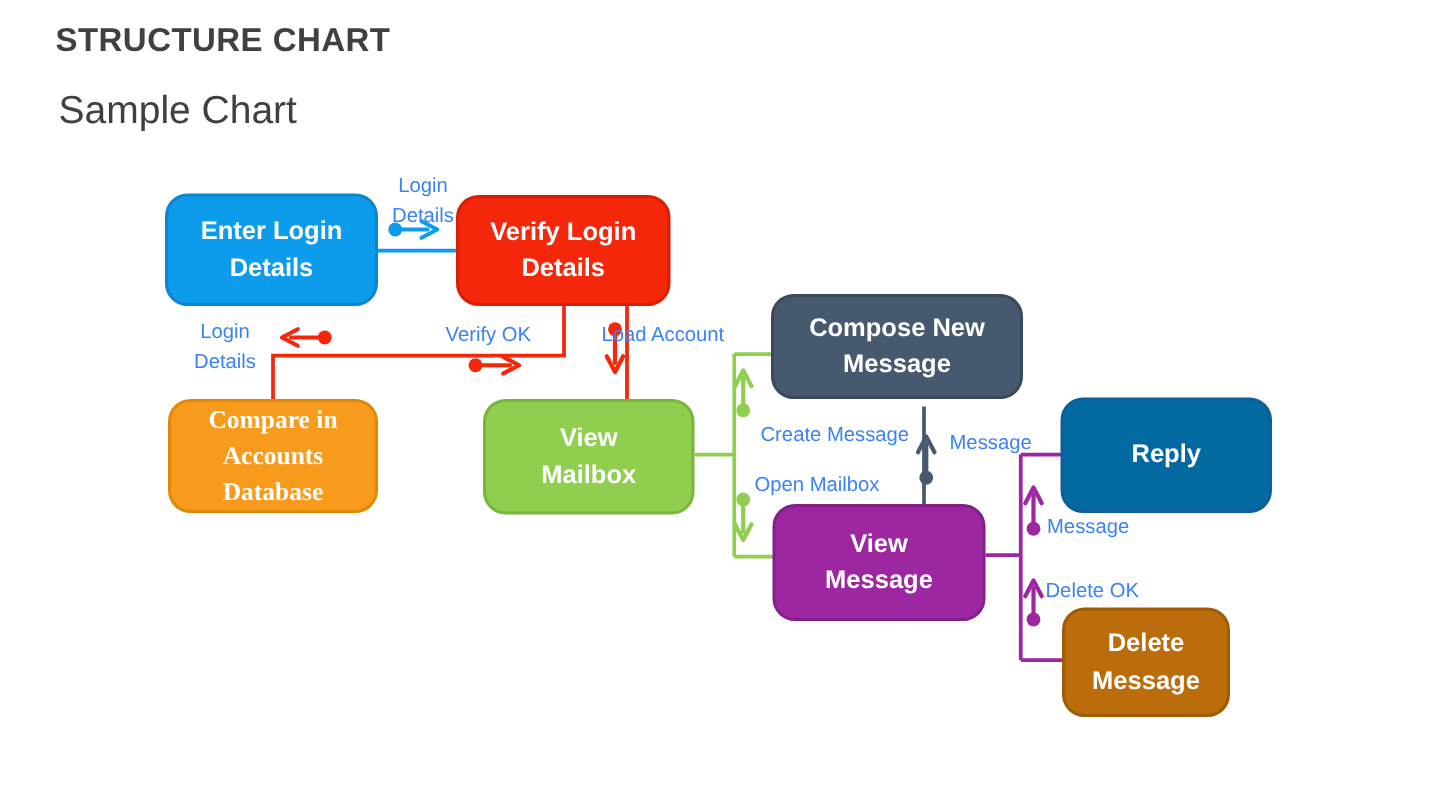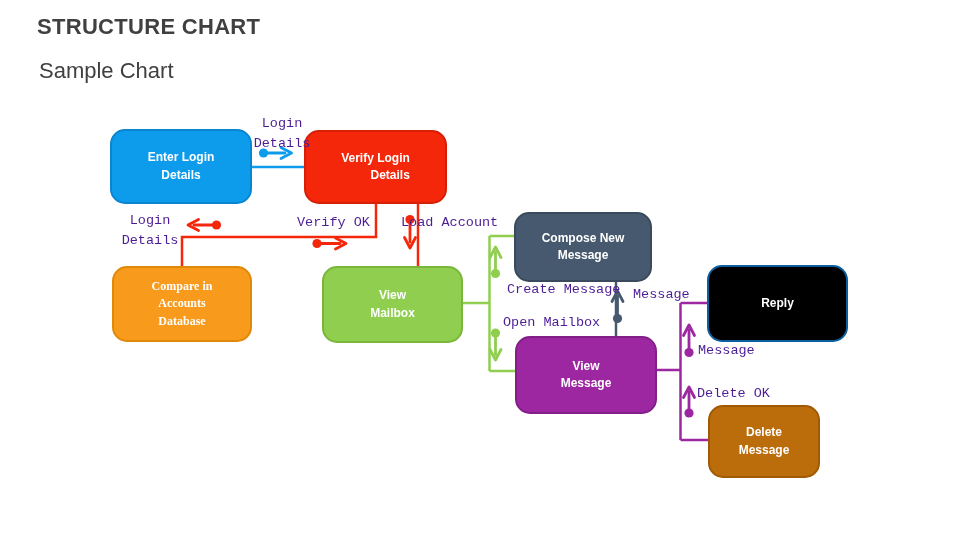--- a/index.html
+++ b/index.html
@@ -5,39 +5,38 @@
   html,body{margin:0;padding:0;background:#fff;}
   .canvas{
     position:relative;width:960px;height:540px;background:#ffffff;overflow:hidden;
     font-family:"Liberation Sans", sans-serif;
   }
   .slide-title{
     position:absolute;left:37px;top:14px;font-size:22px;font-weight:bold;
     color:#404040;letter-spacing:0.3px;
   }
   .slide-subtitle{
-    position:absolute;left:39px;top:58px;font-size:22px;color:#404040;
+    position:absolute;left:39px;top:58px;font-size:26px;color:#404040;
   }
   .node{
     position:absolute;border-radius:15px;color:#ffffff;font-weight:bold;
-    font-size:12px;line-height:1.42;display:flex;align-items:center;justify-content:center;
+    font-size:17px;line-height:1.42;display:flex;align-items:center;justify-content:center;
     text-align:center;white-space:pre-line;box-sizing:border-box;border:2px solid transparent;
   }
   .node-enter   {background:#0d9bec;border-color:#0b85cf;}
-  .node-verify  {background:#f5270b;border-color:#d61f04;text-align:right;}
+  .node-verify  {background:#f5270b;border-color:#d61f04;}
   .node-compare {background:#f89a1c;border-color:#e08908;font-family:Liberation Serif, serif;}
   .node-mailbox {background:#8fce4e;border-color:#7ab63a;}
   .node-compose {background:#47596e;border-color:#3a4a5c;}
   .node-viewmsg {background:#9c27a1;border-color:#831f88;}
-  .node-reply   {background:#000000;border-color:#0c5e9c;}
+  .node-reply   {background:#0369a1;border-color:#0c5e9c;}
   .node-delete  {background:#bc6d0b;border-color:#a05a05;}
   .elabel{
-    position:absolute;font-size:13.5px;color:#4c1d95;line-height:1.45;
+    position:absolute;font-size:13.5px;color:#3b82f6;line-height:1.45;
     white-space:pre-line;
-    font-family:Liberation Mono, monospace;
   }
   .elabel.centered{text-align:center;}
   svg.wires{position:absolute;left:0;top:0;width:960px;height:540px;}
   svg.wires *{vector-effect:non-scaling-stroke;}
 </style>
 </head>
 <body>
 
 <div class="canvas">
 
@@ -122,21 +121,21 @@
   <div class="node node-verify" style="left:304px;top:130px;width:143px;height:74px;">Verify Login
 Details</div>
 
   <div class="node node-compare" style="left:112px;top:266px;width:140px;height:76px;">Compare in
 Accounts
 Database</div>
 
   <div class="node node-mailbox" style="left:322px;top:266px;width:141px;height:77px;">View
 Mailbox</div>
 
-  <div class="node node-compose" style="left:514px;top:212px;width:138px;height:70px;">Compose New
+  <div class="node node-compose" style="left:514px;top:196px;width:168px;height:70px;">Compose New
 Message</div>
 
   <div class="node node-viewmsg" style="left:515px;top:336px;width:142px;height:78px;">View
 Message</div>
 
   <div class="node node-reply" style="left:707px;top:265px;width:141px;height:77px;">Reply</div>
 
   <div class="node node-delete" style="left:708px;top:405px;width:112px;height:73px;">Delete
 Message</div>
 

